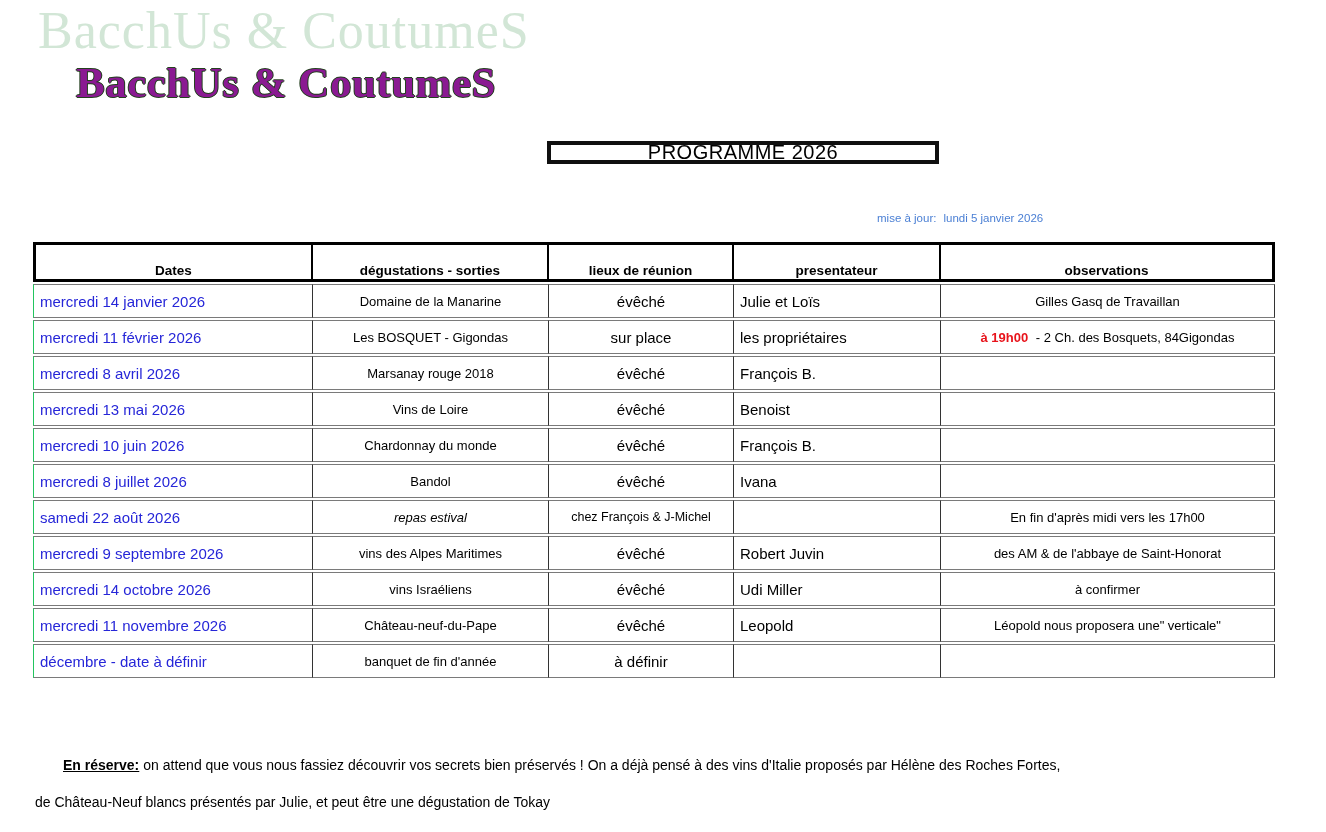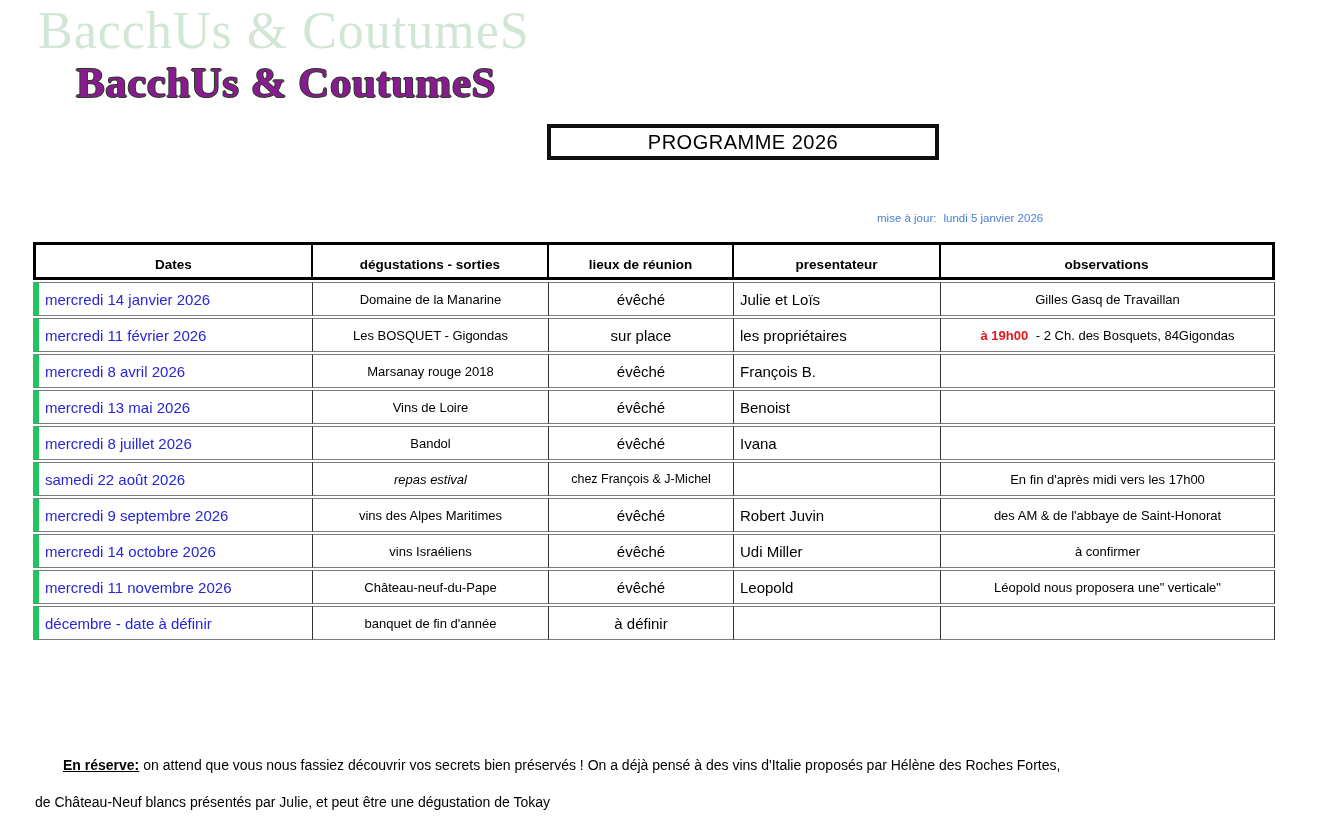--- a/index.html
+++ b/index.html
@@ -16,50 +16,50 @@
   }
   .logo-front{
     position:absolute;left:76px;top:60px;
     font-family:"Liberation Serif","DejaVu Serif",serif;
     font-size:43px;font-weight:bold;color:#8a1a92;letter-spacing:0.5px;
     white-space:nowrap;line-height:1.05;
     text-shadow:1px 0 0 #24411f,-1px 0 0 #24411f,0 1px 0 #24411f,0 -1px 0 #24411f;
   }
   
   .title-box{
-    position:absolute;left:547px;top:124px;width:392px;height:36px;
+    position:absolute;left:547px;top:141px;width:392px;height:23px;
     border:4px solid #101010;box-sizing:border-box;
     display:flex;align-items:center;justify-content:center;
     font-size:20px;letter-spacing:0.5px;color:#000;
   }
   
   .updated{
     position:absolute;left:877px;top:212px;
     font-size:11.5px;color:#4a7fd4;white-space:nowrap;
   }
   .updated .val{margin-left:7px;}
   
   table.prog{
     position:absolute;left:33px;top:240px;width:1242px;
     border-collapse:separate;border-spacing:0 2px;table-layout:fixed;
   }
   table.prog th,table.prog td{box-sizing:border-box;overflow:hidden;}
   table.prog th{
-    height:38px;vertical-align:top;padding-top:12px;
+    height:38px;vertical-align:top;padding-top:18px;
     font-size:13.5px;font-weight:bold;text-align:center;color:#000;
     border-top:3px solid #000;border-bottom:3px solid #000;border-right:2px solid #000;
     background:#fff;
   }
   table.prog th:first-child{border-left:3px solid #000;}
   table.prog th:last-child{border-right:3px solid #000;}
   table.prog td{
     height:34px;padding:0 6px;vertical-align:middle;background:#fff;
     border-top:1px solid #7a7a7a;border-bottom:1px solid #7a7a7a;border-right:1px solid #333;
   }
-  table.prog td:first-child{border-left:6px solid #22c55e;}
+  table.prog td:first-child{border-left:1px solid #22c55e;}
   td.date{font-size:15px;color:#2626d8;text-align:left;white-space:nowrap;}
   td.deg {font-size:13px;color:#000;text-align:center;}
   td.lieu{font-size:15px;color:#000;text-align:center;}
   td.pres{font-size:15px;color:#000;text-align:left;}
   td.obs {font-size:13px;color:#000;text-align:center;}
   td.deg.italic{font-style:italic;}
   td.lieu.small{font-size:12.5px;}
   .red-bold{color:#e8131b;font-weight:bold;margin-right:4px;}
   
   .footer-line1{position:absolute;left:35px;top:757px;font-size:14px;color:#000;white-space:nowrap;padding-left:28px;}
@@ -122,20 +122,27 @@
           <td class="obs"></td>
         </tr>
         <tr>
           <td class="date">mercredi 13 mai 2026</td>
           <td class="deg">Vins de Loire</td>
           <td class="lieu">évêché</td>
           <td class="pres">Benoist</td>
           <td class="obs"></td>
         </tr>
         <tr>
+          <td class="date">mercredi 10 juin 2026</td>
+          <td class="deg">Chardonnay du monde</td>
+          <td class="lieu">évêché</td>
+          <td class="pres">François B.</td>
+          <td class="obs"></td>
+        </tr>
+        <tr>
           <td class="date">mercredi 8 juillet 2026</td>
           <td class="deg">Bandol</td>
           <td class="lieu">évêché</td>
           <td class="pres">Ivana</td>
           <td class="obs"></td>
         </tr>
         <tr>
           <td class="date">samedi 22 août 2026</td>
           <td class="deg italic">repas estival</td>
           <td class="lieu small">chez François &amp; J-Michel</td>

